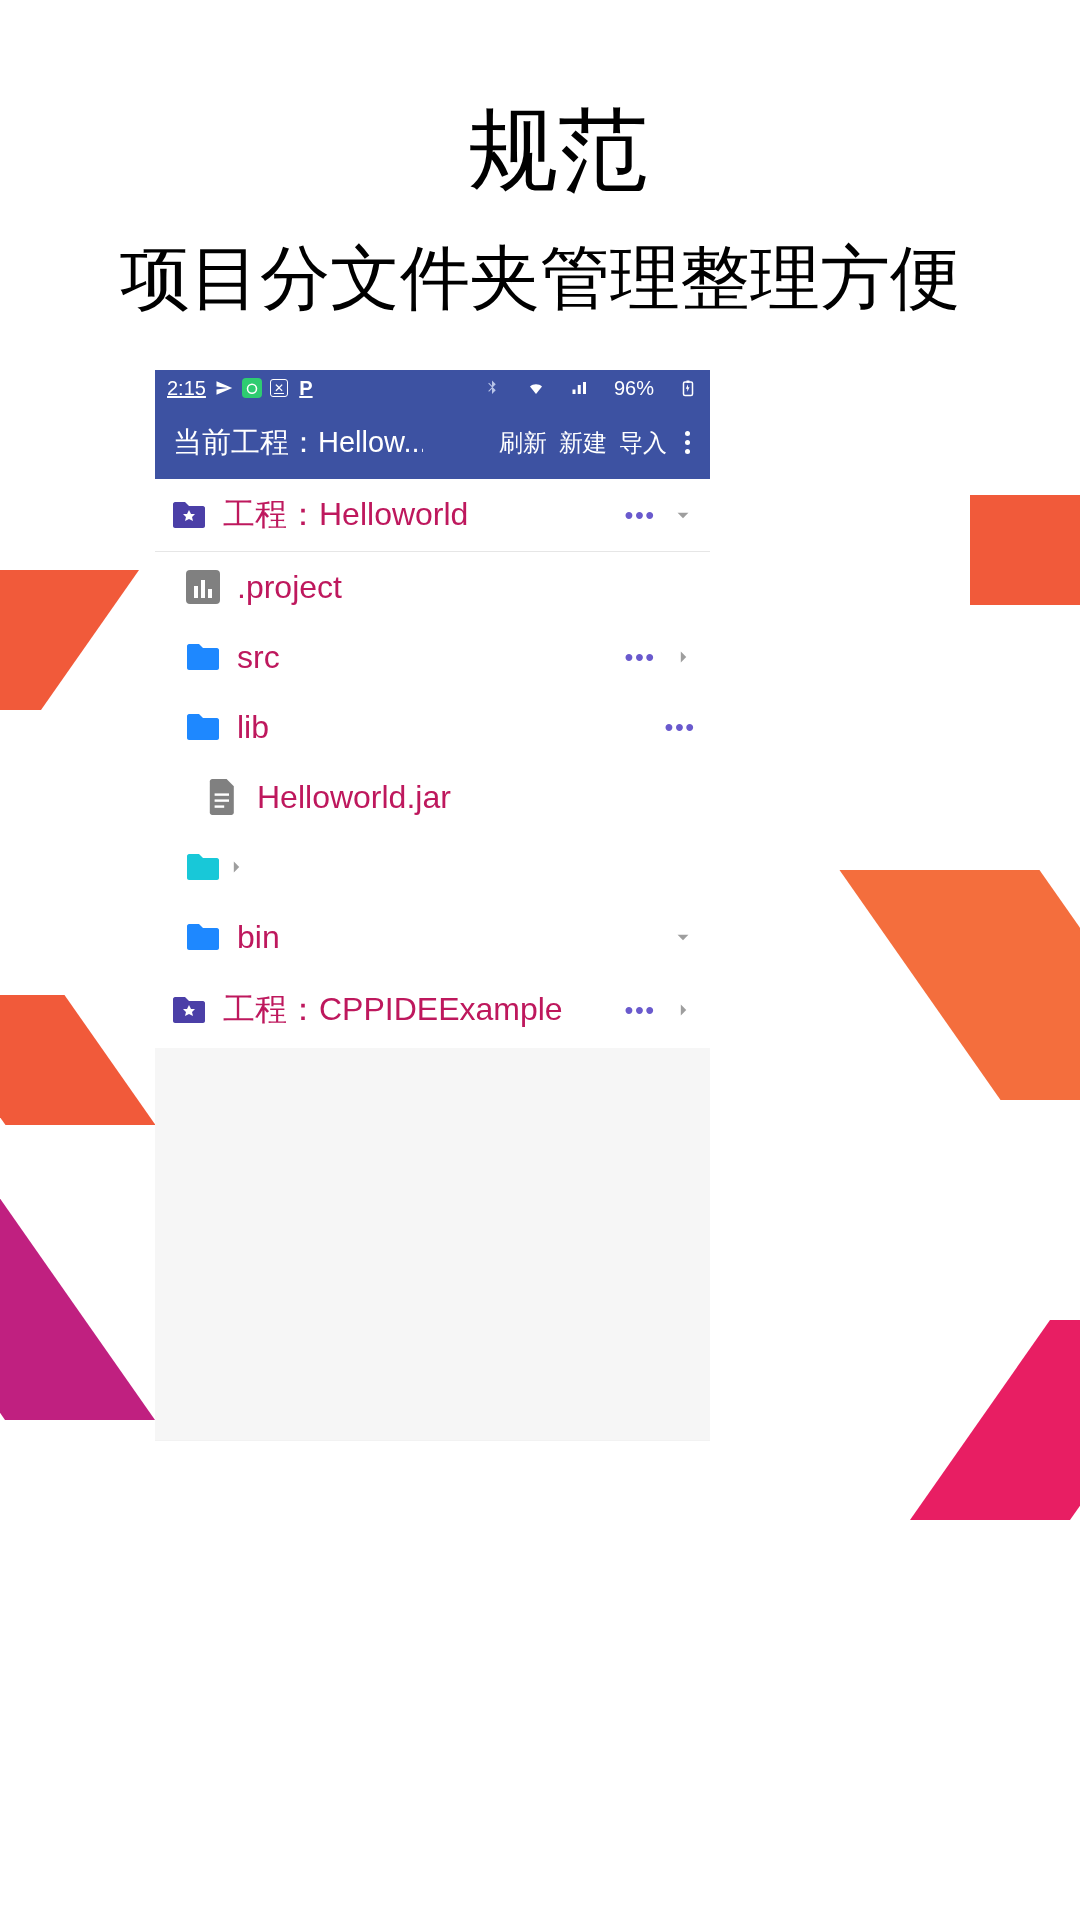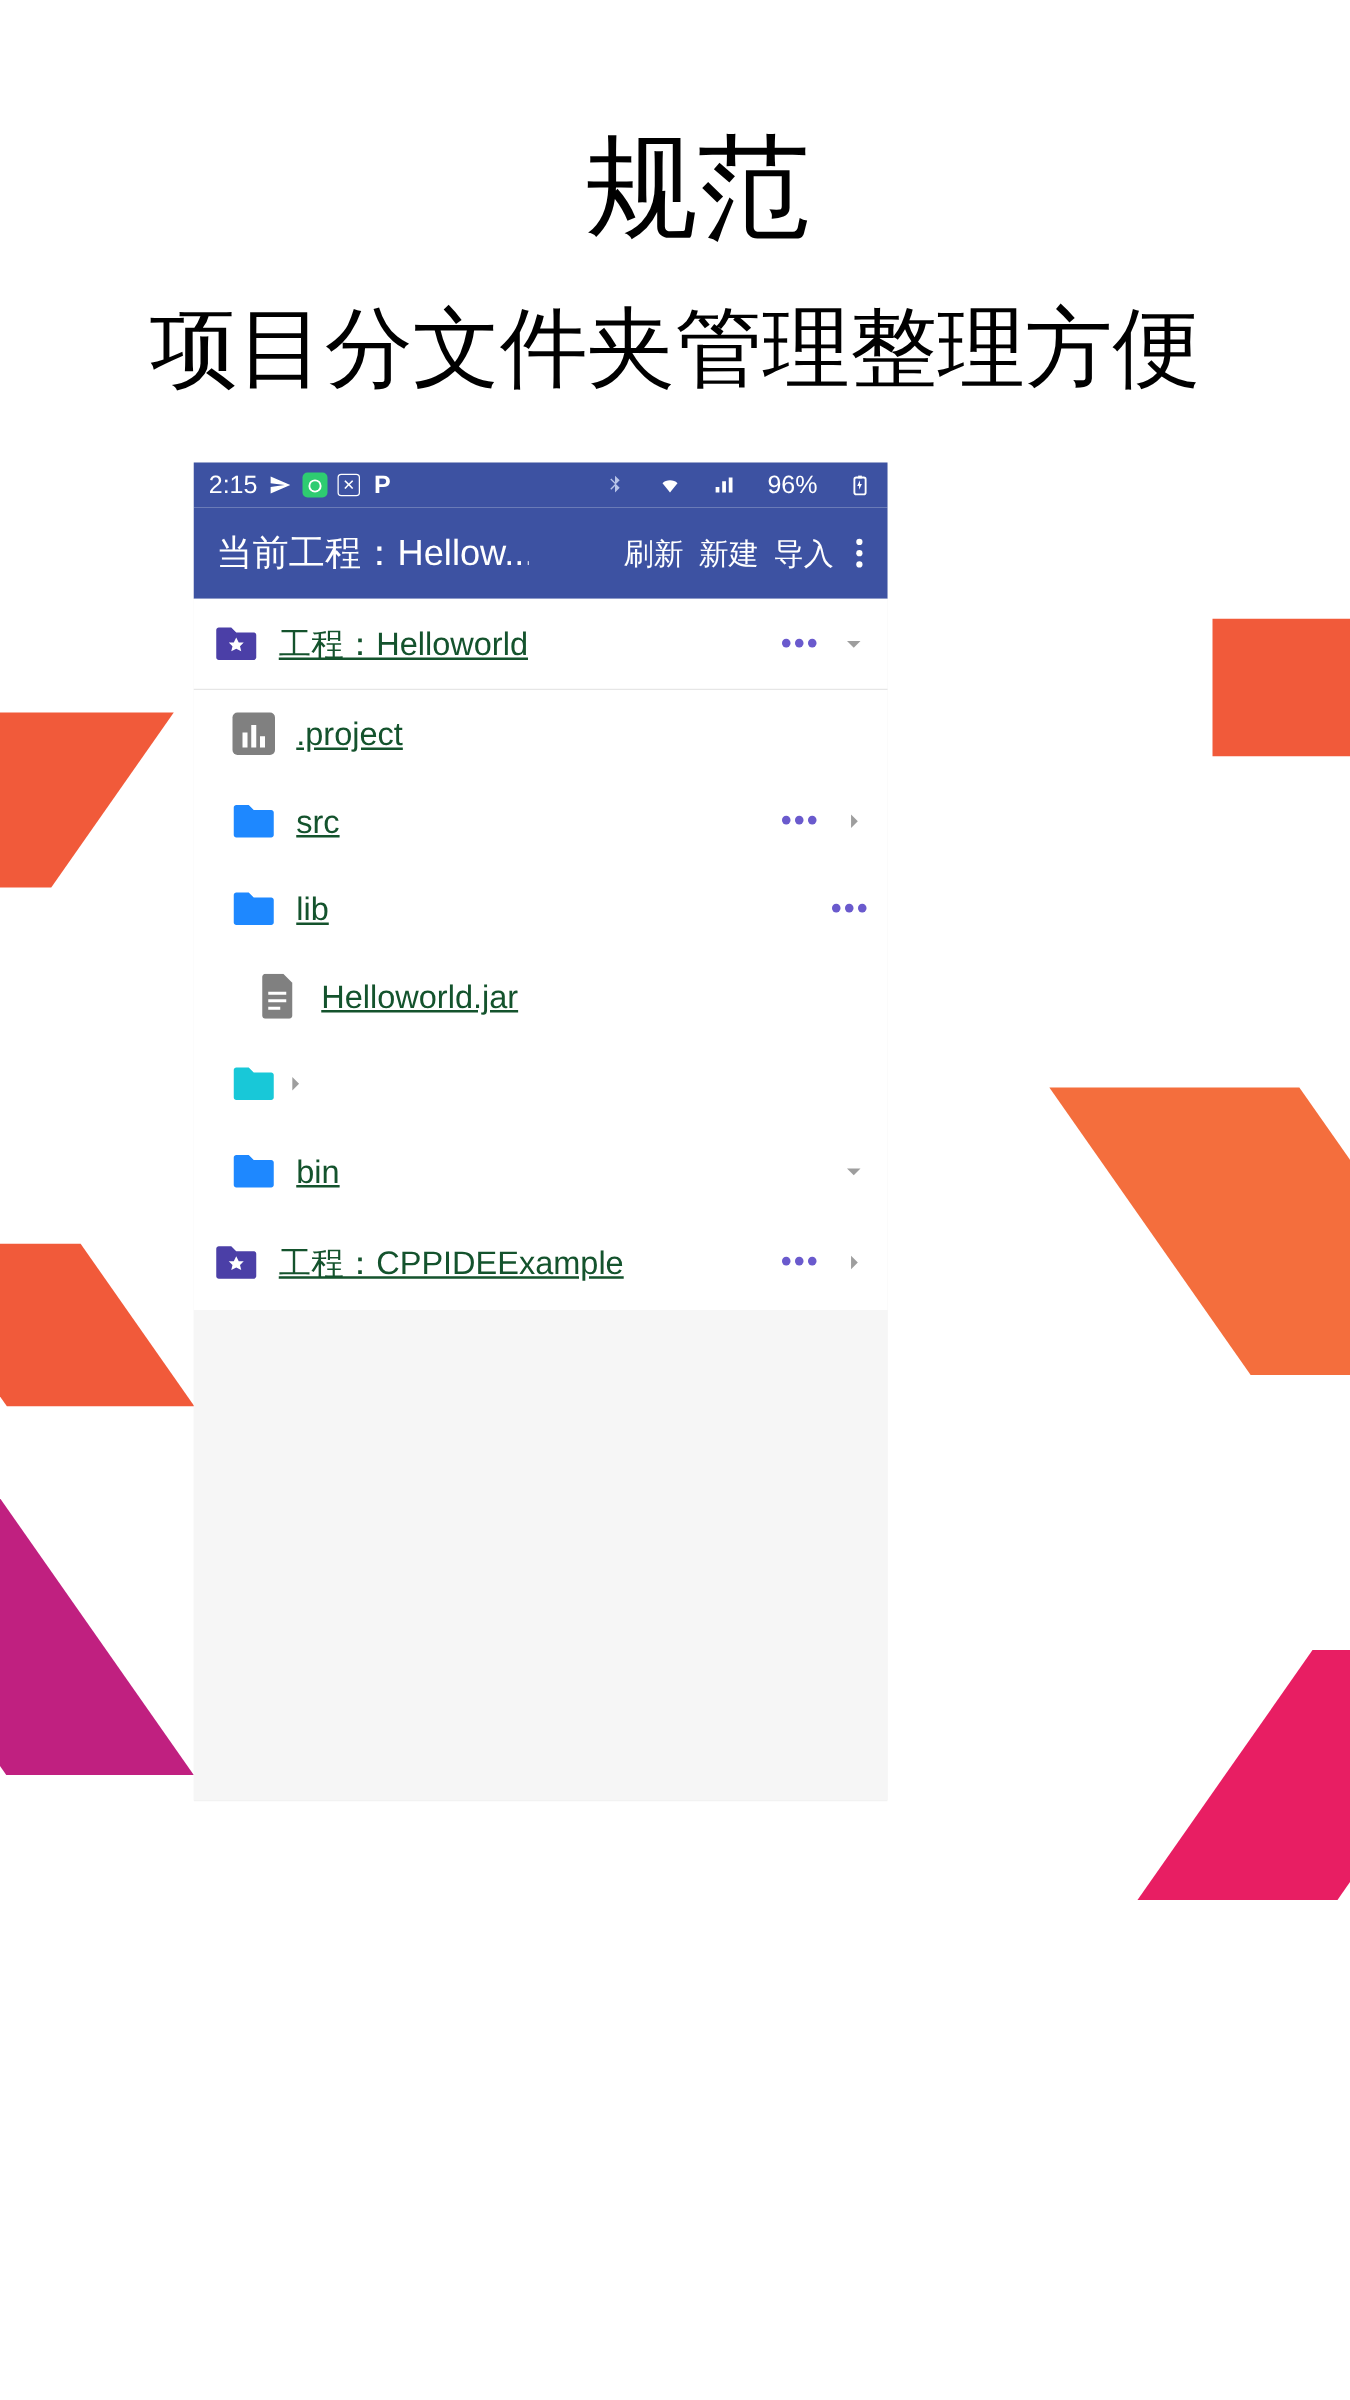--- a/index.html
+++ b/index.html
@@ -81,21 +81,21 @@
     }
     .statusbar {
       height: 36px;
       background: #3d52a2;
       color: #fff;
       display: flex;
       align-items: center;
       padding: 0 12px;
       font-size: 20px;
     }
-    .statusbar-left { display: flex; align-items: center; gap: 8px; }
+    .statusbar-left { display: flex; align-items: center; gap: 8px; text-decoration: underline; }
     .statusbar-right { margin-left: auto; display: flex; align-items: center; gap: 24px; }
     .sb-ico { width: 20px; height: 20px; display: inline-flex; align-items:center; justify-content:center; }
     .sb-ico svg { width: 18px; height: 18px; fill: #fff; }
     .ico-alarm { background: #2ecc71; border-radius: 4px; }
     .ico-x { border: 1.5px solid #fff; border-radius: 3px; width:18px; height:18px; font-size:12px; line-height:14px; text-align:center;}
 
     .appbar {
       height: 73px;
       background: #3d52a2;
       color: #fff;
@@ -134,25 +134,24 @@
       padding: 0 14px;
     }
     .row.project-root {
       border-bottom: 1px solid #e6e6e6;
       height: 73px;
     }
     .row .indent1 { width: 14px; flex:0 0 14px; }
     .row .indent2 { width: 34px; flex:0 0 34px; }
     .icon-slot { width: 40px; display:flex; justify-content:center; }
     .row-label {
-      font-size: 26px;
-      color: #14532d;
+      font-size: 32px;
+      color: #be185d;
       margin-left: 14px;
       flex: 1;
-      text-decoration: underline;
     }
     .row-actions { display:flex; align-items:center; gap: 14px; }
     .dots3 { color: #6a5acd; font-size: 24px; letter-spacing: 2px; font-weight:700; }
     .chev { width:26px; height:26px; }
     .chev svg { width:26px; height:26px; fill:#9e9e9e; }
 
     
     .folder-star { width:36px; height:30px; position:relative; }
     .folder-star svg{width:36px;height:30px;}
     .folder { width:36px; height:30px; }

